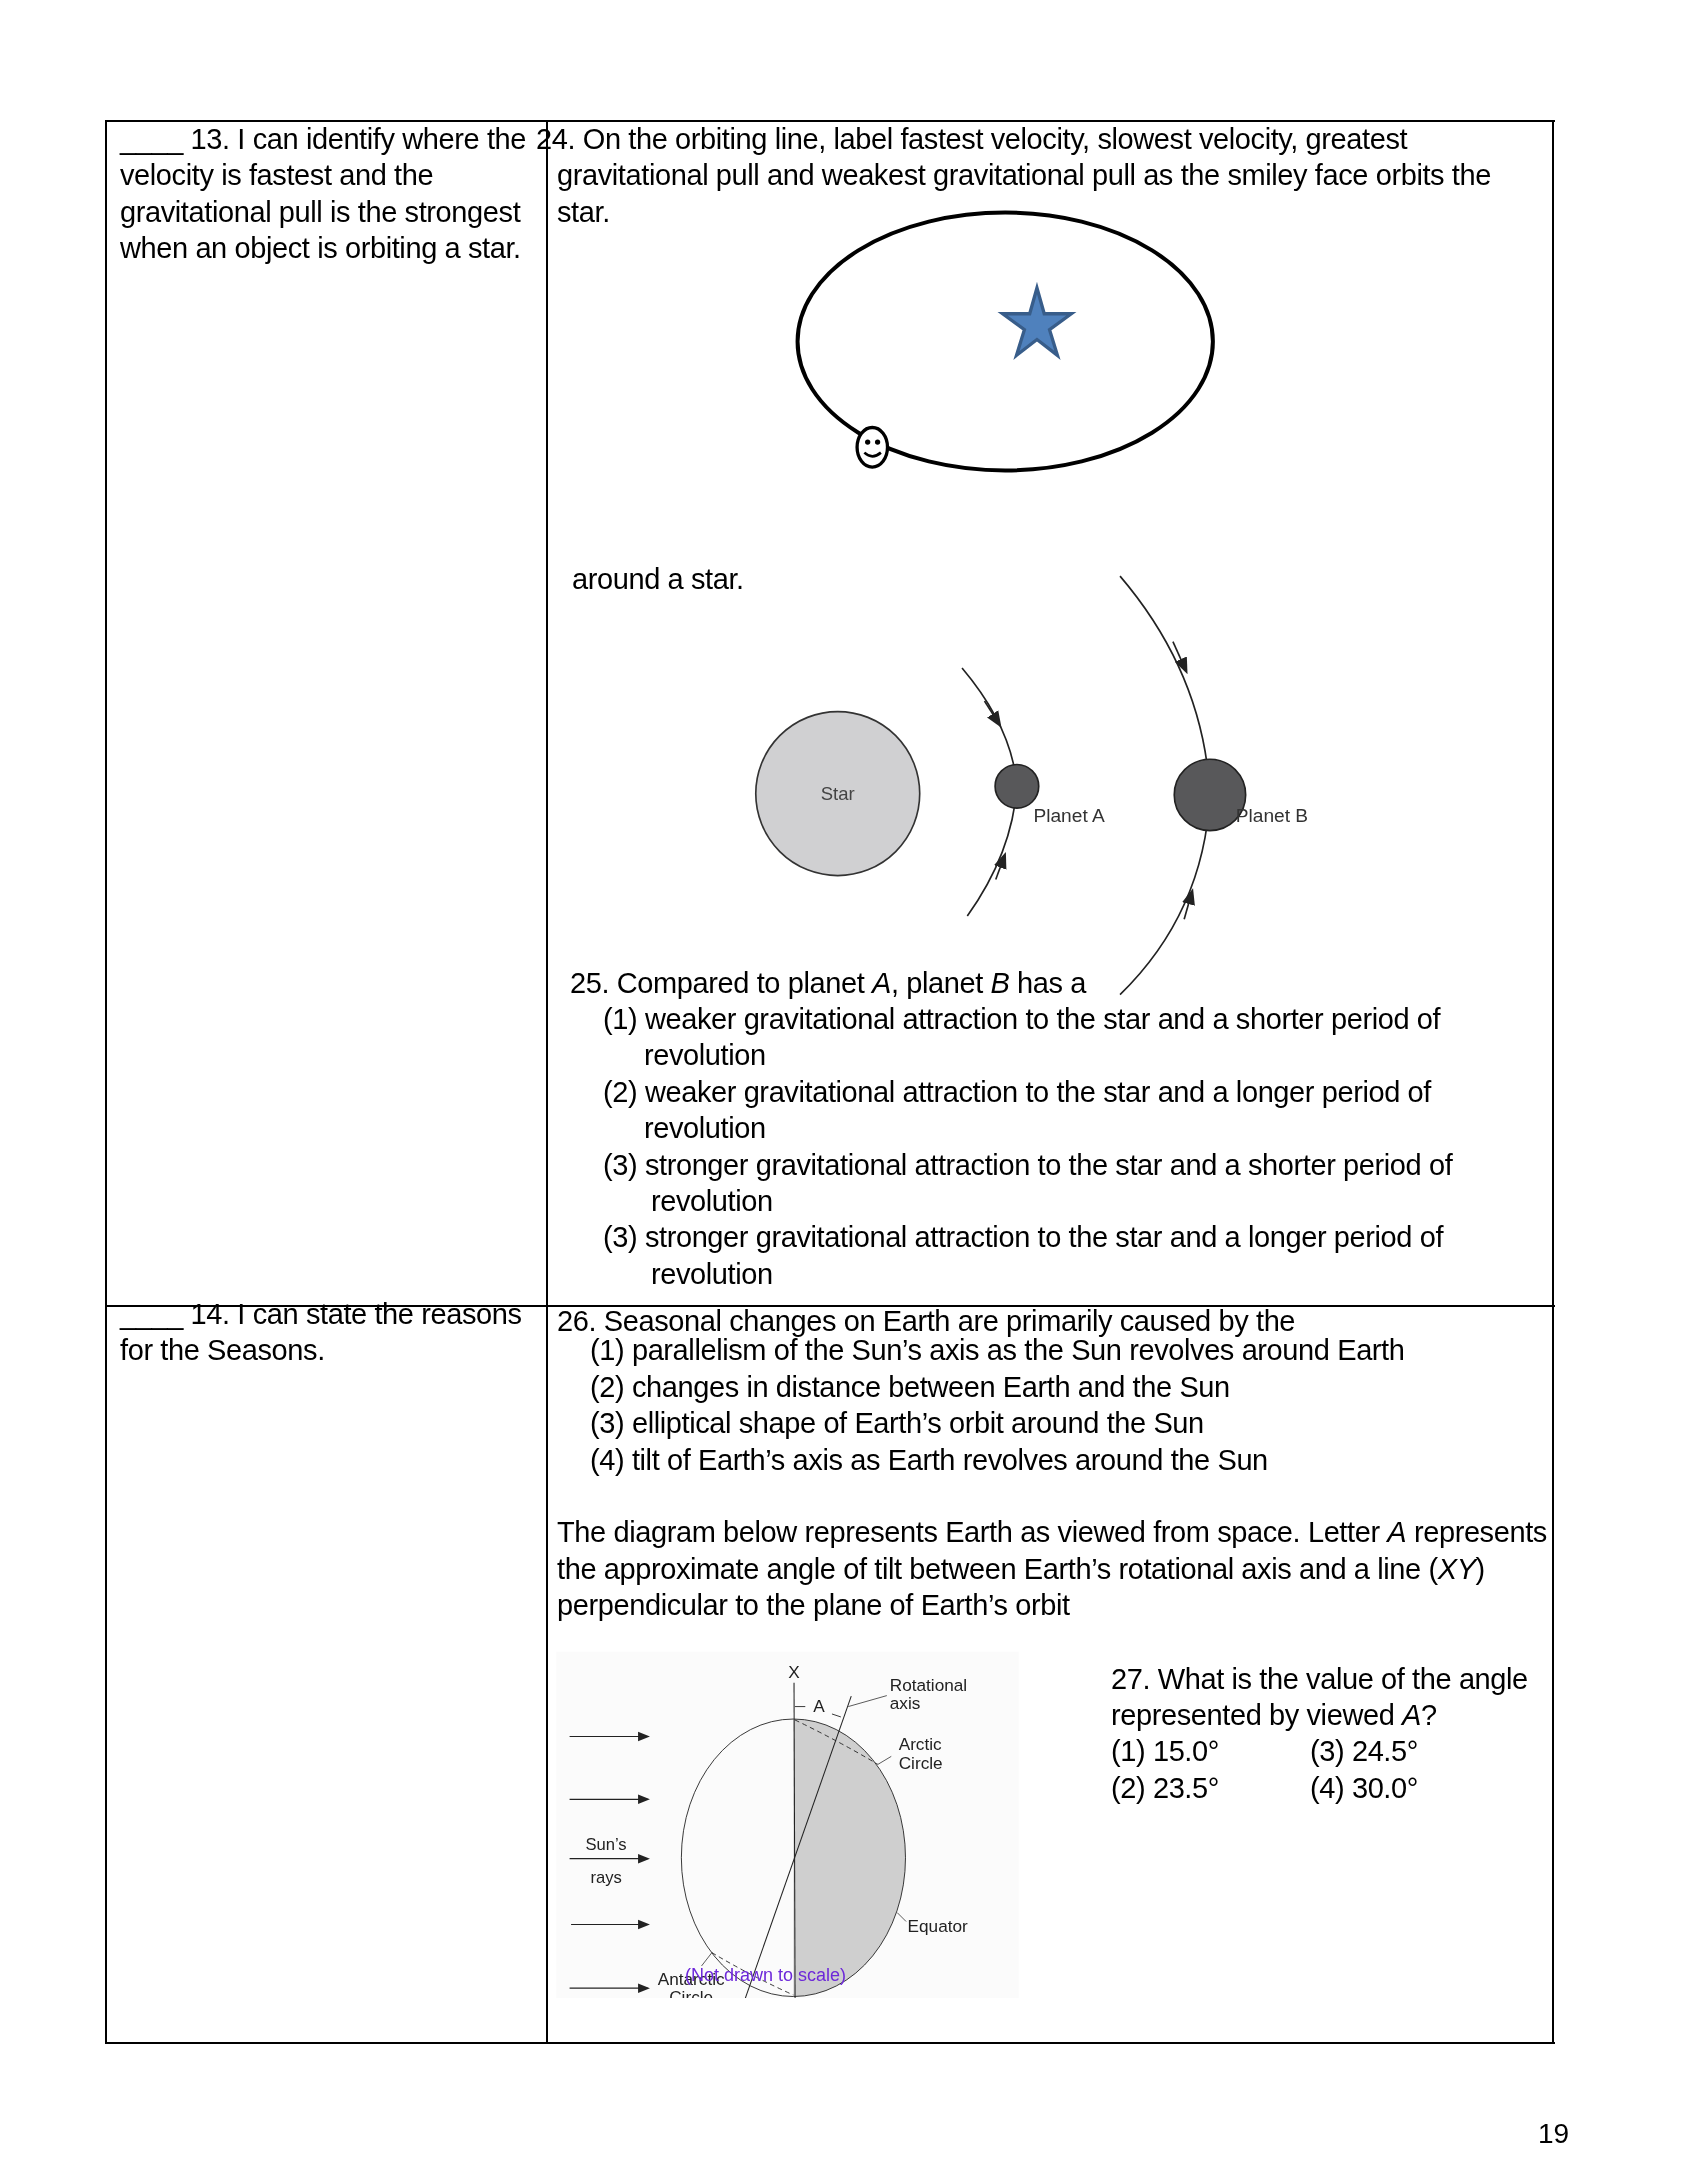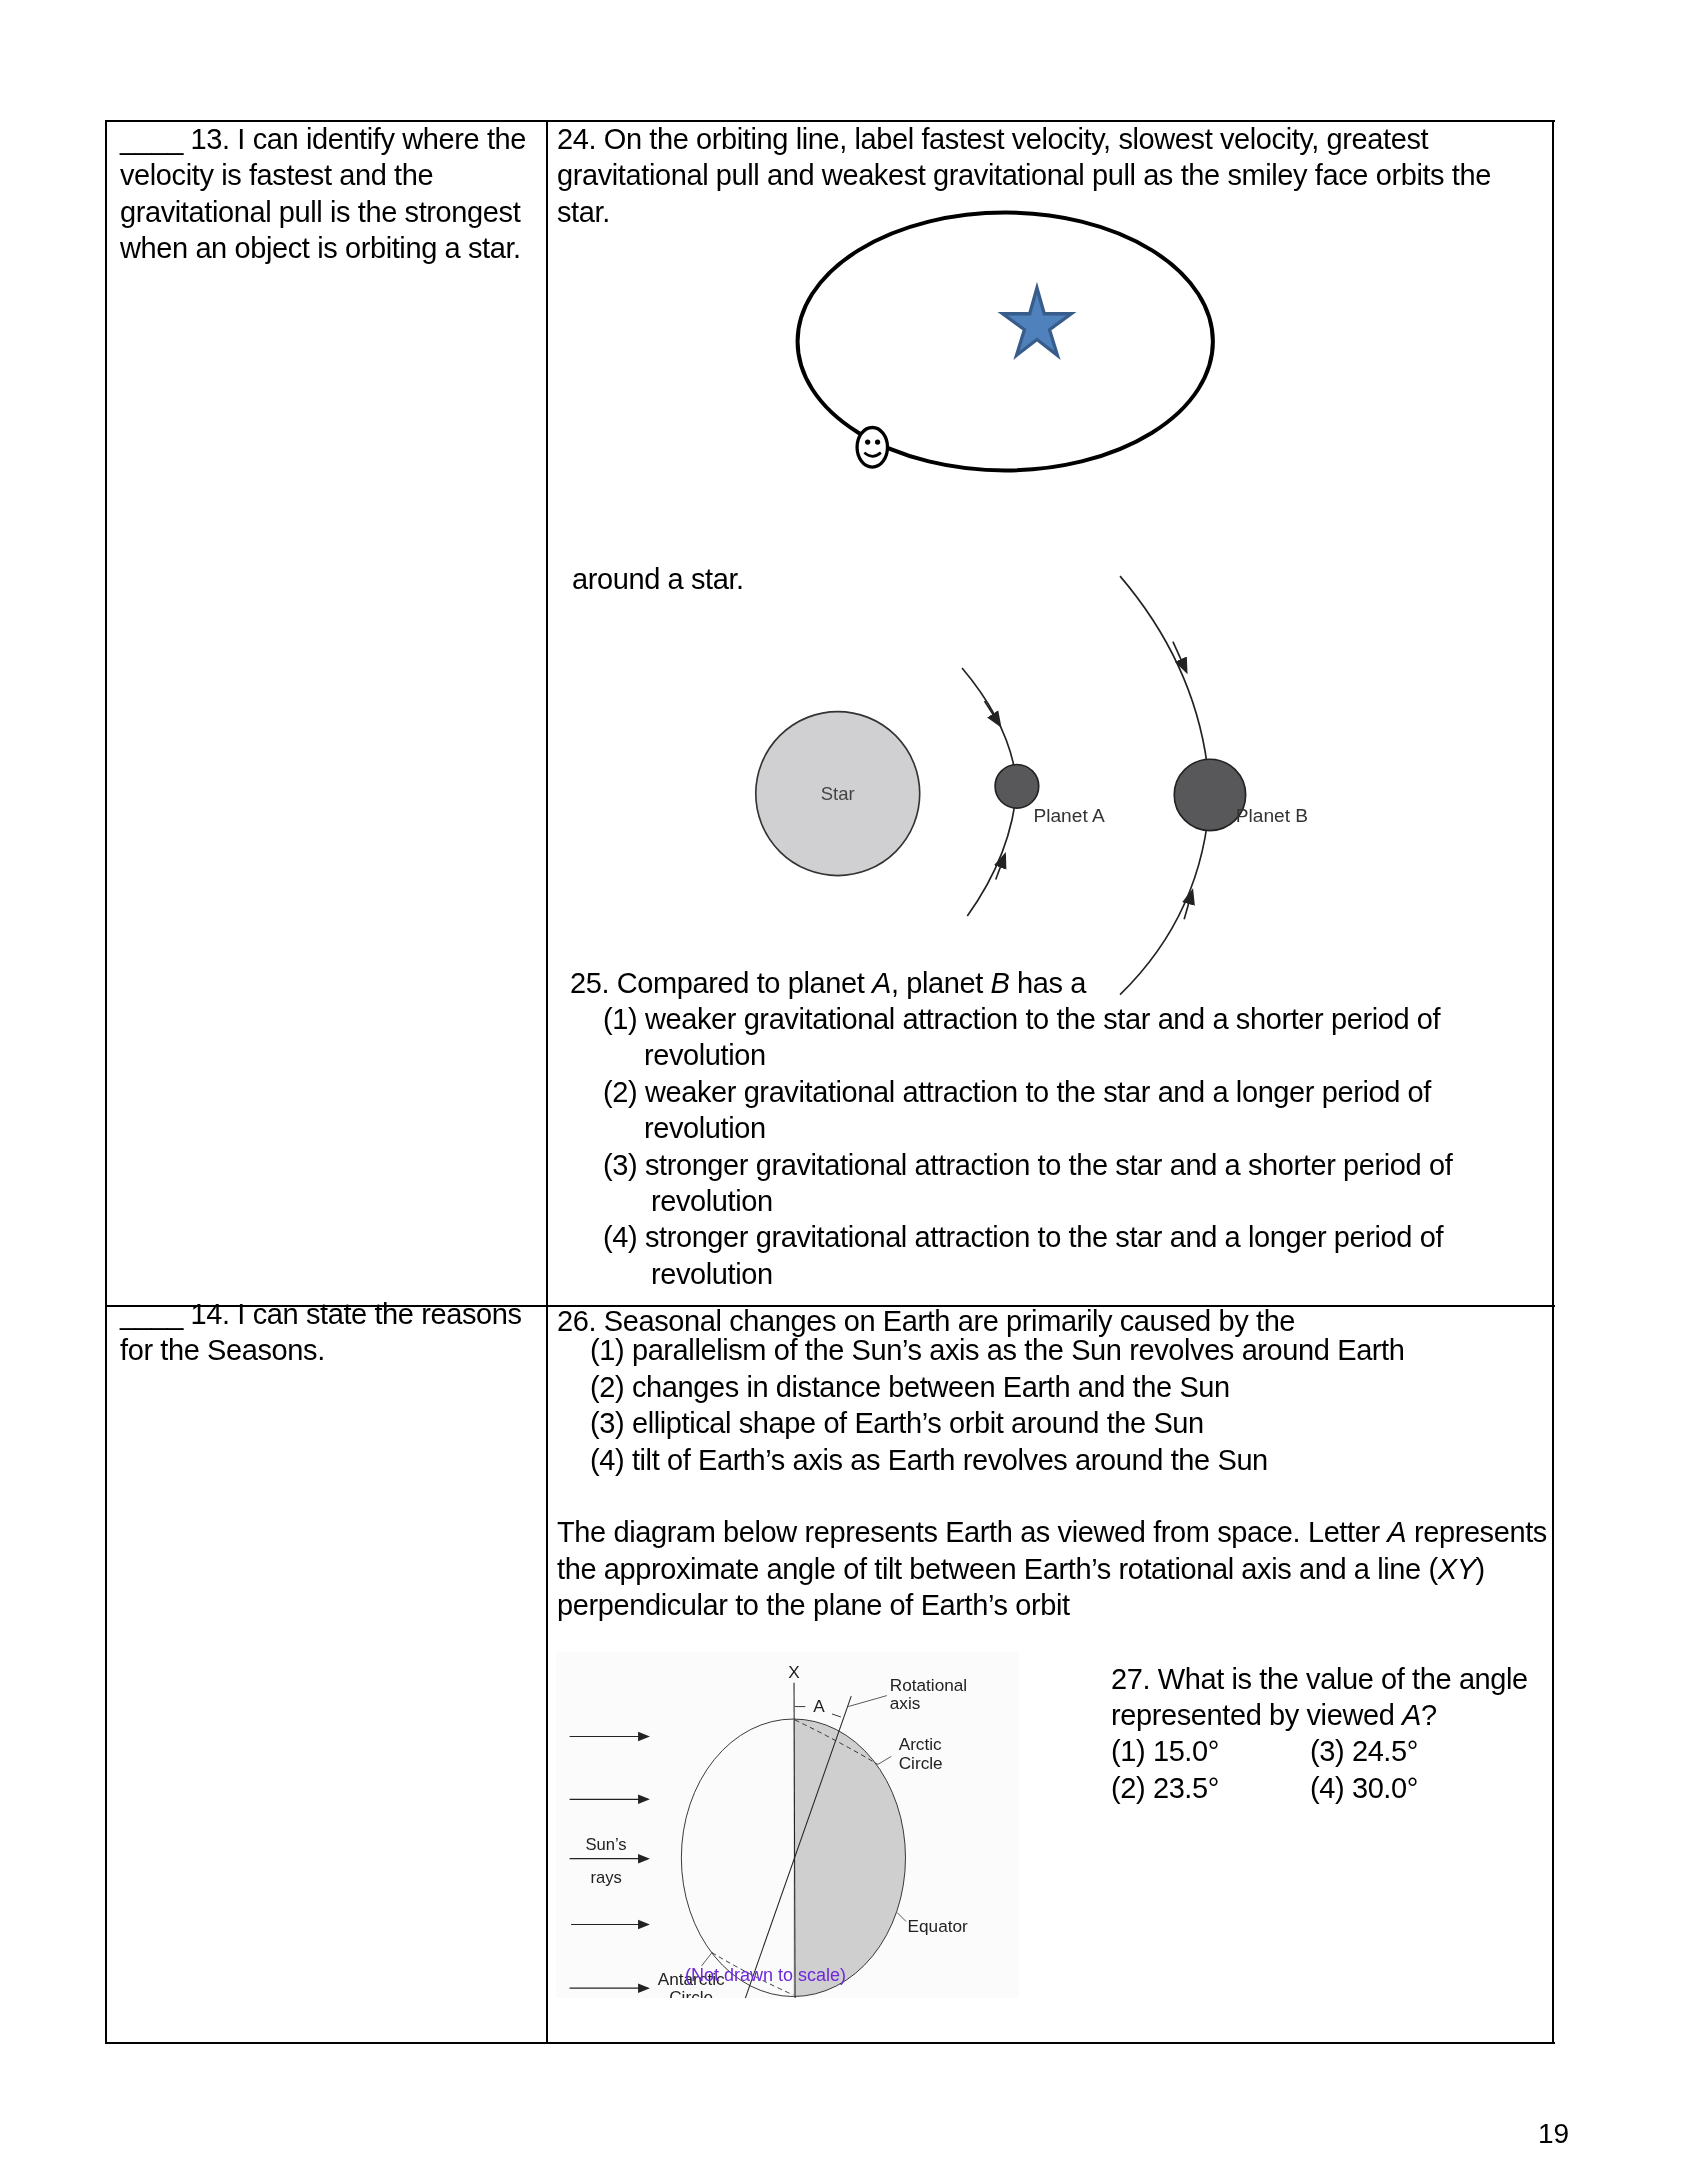--- a/index.html
+++ b/index.html
@@ -29,21 +29,21 @@
     <div class="txt" style="left:120px;top:121px;">
       <span>____</span>
       <span>13. I can identify where the</span>
     </div>
     <div class="txt" style="left:120px;top:157px;">velocity is fastest and the</div>
     <div class="txt" style="left:120px;top:194px;">gravitational pull is the strongest</div>
     <div class="txt" style="left:120px;top:230px;">when an object is orbiting a star.</div>
   </div>
 
   <div>
-    <div class="txt" style="left:557px;top:121px;text-align:center;">24. On the orbiting line, label fastest velocity, slowest velocity, greatest</div>
+    <div class="txt" style="left:536px;top:121px;text-align:center;">24. On the orbiting line, label fastest velocity, slowest velocity, greatest</div>
     <div class="txt" style="left:557px;top:157px;">gravitational pull and weakest gravitational pull as the smiley face orbits the</div>
     <div class="txt" style="left:557px;top:194px;">star.</div>
   </div>
 
   <svg class="diagram" style="left:781px;top:198px;" width="463" height="291" viewBox="1180 300 700 440">
     <ellipse cx="1519" cy="517" rx="314" ry="195" fill="none" stroke="#000" stroke-width="6"></ellipse>
     <g>
       <polygon points="1567,519 1578,558 1619,558 1586,582 1598,621 1567,597 1536,621 1548,582 1515,558 1556,558" transform="translate(0,-83)" fill="#4F81BD" stroke="#385D8A" stroke-width="5"></polygon>
     </g>
     <g>
@@ -81,21 +81,21 @@
   <div>
     <div class="txt" style="left:570px;top:965px;">
       <span>25. Compared to planet </span><i>A</i><span>, planet </span><i>B</i><span> has a</span>
     </div>
     <div class="txt" style="left:603px;top:1001px;">(1) weaker gravitational attraction to the star and a shorter period of</div>
     <div class="txt" style="left:644px;top:1037px;">revolution</div>
     <div class="txt" style="left:603px;top:1074px;">(2) weaker gravitational attraction to the star and a longer period of</div>
     <div class="txt" style="left:644px;top:1110px;">revolution</div>
     <div class="txt" style="left:603px;top:1147px;">(3) stronger gravitational attraction to the star and a shorter period of</div>
     <div class="txt" style="left:651px;top:1183px;">revolution</div>
-    <div class="txt" style="left:603px;top:1219px;">(4) stronger gravitational attraction to the star and a longer period of</div>
+    <div class="txt" style="left:603px;top:1219px;">(3) stronger gravitational attraction to the star and a longer period of</div>
     <div class="txt" style="left:651px;top:1256px;">revolution</div>
   </div>
 
   <div>
     <div class="txt" style="left:120px;top:1296px;">
       <span>____</span>
       <span>14. I can state the reasons</span>
     </div>
     <div class="txt" style="left:120px;top:1332px;">for the Seasons.</div>
   </div>

